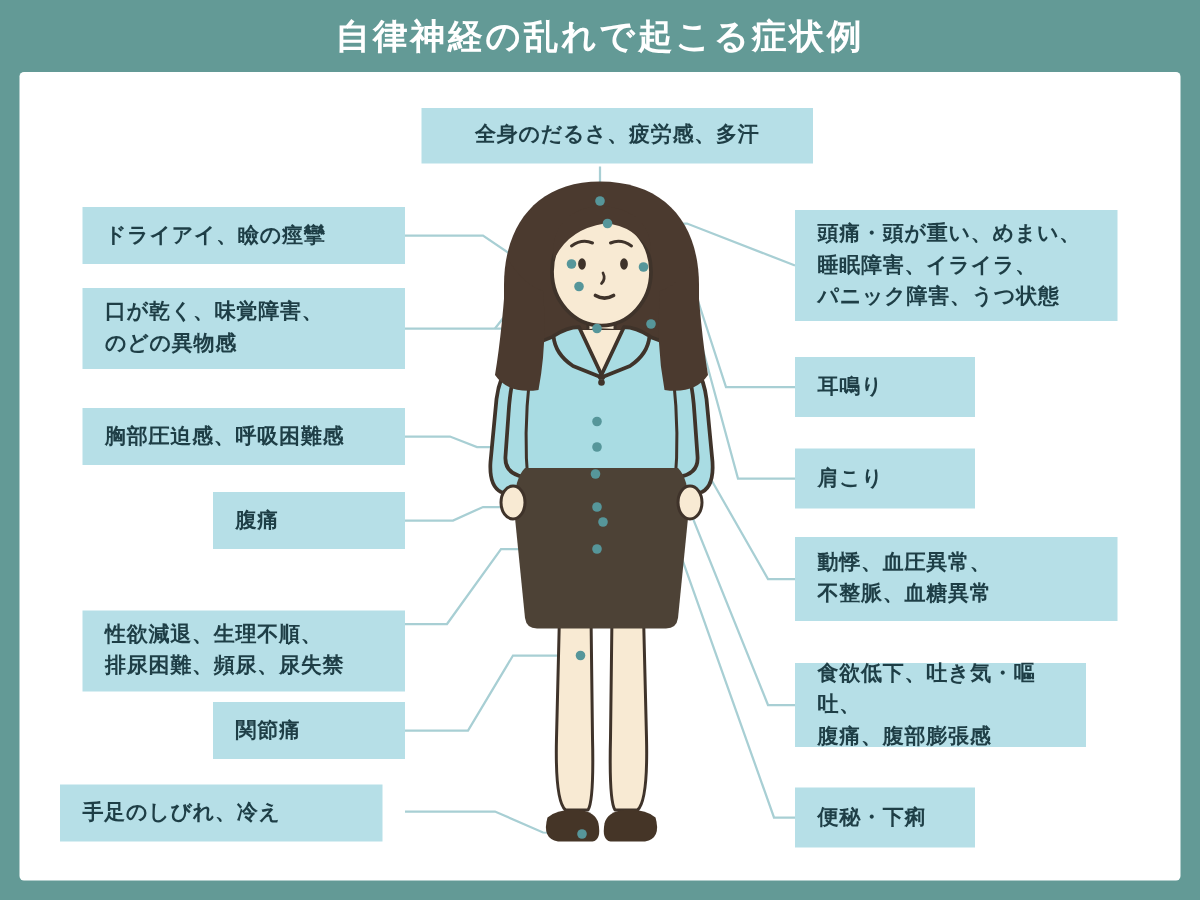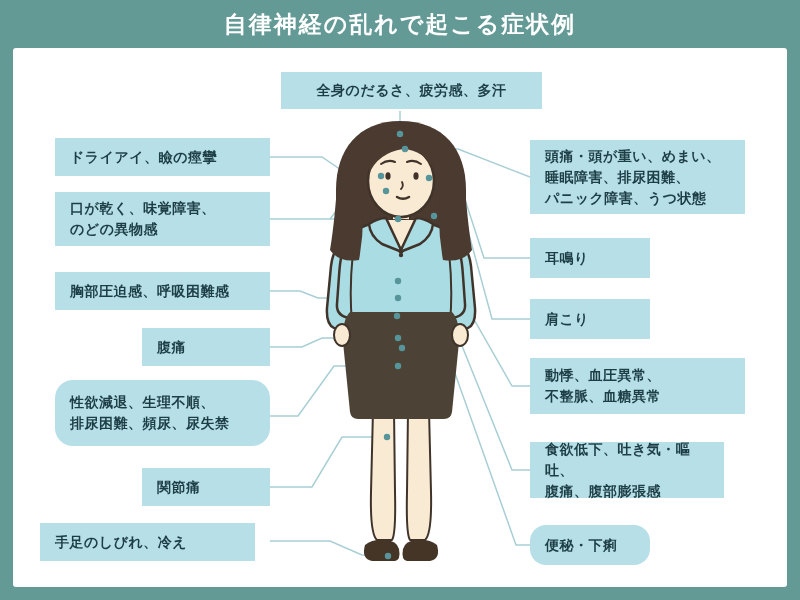--- a/index.html
+++ b/index.html
@@ -120,29 +120,29 @@
     </g>
   </svg>
 
   <div class="sym-box center" style="left:281px;top:72px;width:261px;height:37px;">全身のだるさ、疲労感、多汗</div>
 
   <div class="sym-box" style="left:55px;top:138px;width:215px;height:38px;">ドライアイ、瞼の痙攣</div>
   <div class="sym-box" style="left:55px;top:192px;width:215px;height:54px;">口が乾く、味覚障害、
 のどの異物感</div>
   <div class="sym-box" style="left:142px;top:328px;width:128px;height:38px;">腹痛</div>
   <div class="sym-box" style="left:55px;top:272px;width:215px;height:38px;">胸部圧迫感、呼吸困難感</div>
-  <div class="sym-box" style="left:55px;top:380px;width:215px;height:66px;border-radius:18px;">性欲減退、生理不順、
+  <div class="sym-box" style="left:55px;top:407px;width:215px;height:54px;">性欲減退、生理不順、
 排尿困難、頻尿、尿失禁</div>
   <div class="sym-box" style="left:142px;top:468px;width:128px;height:38px;">関節痛</div>
   <div class="sym-box" style="left:40px;top:523px;width:215px;height:38px;">手足のしびれ、冷え</div>
 
   <div class="sym-box" style="left:530px;top:140px;width:215px;height:74px;">頭痛・頭が重い、めまい、
-睡眠障害、排尿困難、
+睡眠障害、イライラ、
 パニック障害、うつ状態</div>
   <div class="sym-box" style="left:530px;top:238px;width:120px;height:40px;">耳鳴り</div>
   <div class="sym-box" style="left:530px;top:299px;width:120px;height:40px;">肩こり</div>
   <div class="sym-box" style="left:530px;top:358px;width:215px;height:56px;">動悸、血圧異常、
 不整脈、血糖異常</div>
   <div class="sym-box" style="left:530px;top:442px;width:194px;height:56px;">食欲低下、吐き気・嘔吐、
 腹痛、腹部膨張感</div>
-  <div class="sym-box" style="left:530px;top:525px;width:120px;height:40px;border-radius:16px;">便秘・下痢</div>
+  <div class="sym-box" style="left:530px;top:525px;width:120px;height:40px;">便秘・下痢</div>
 
 </div>
 
 </body></html>

